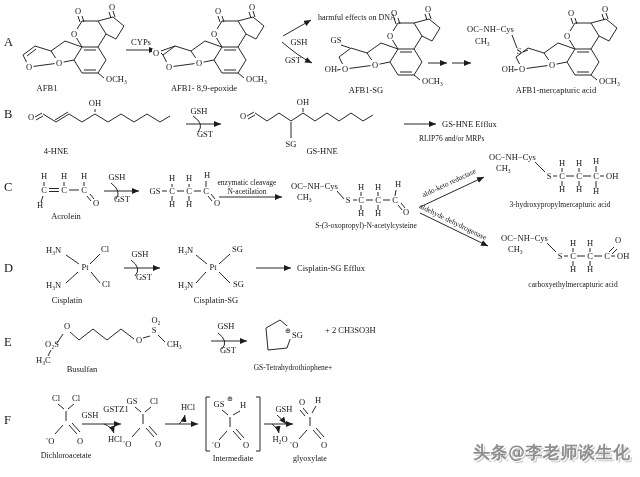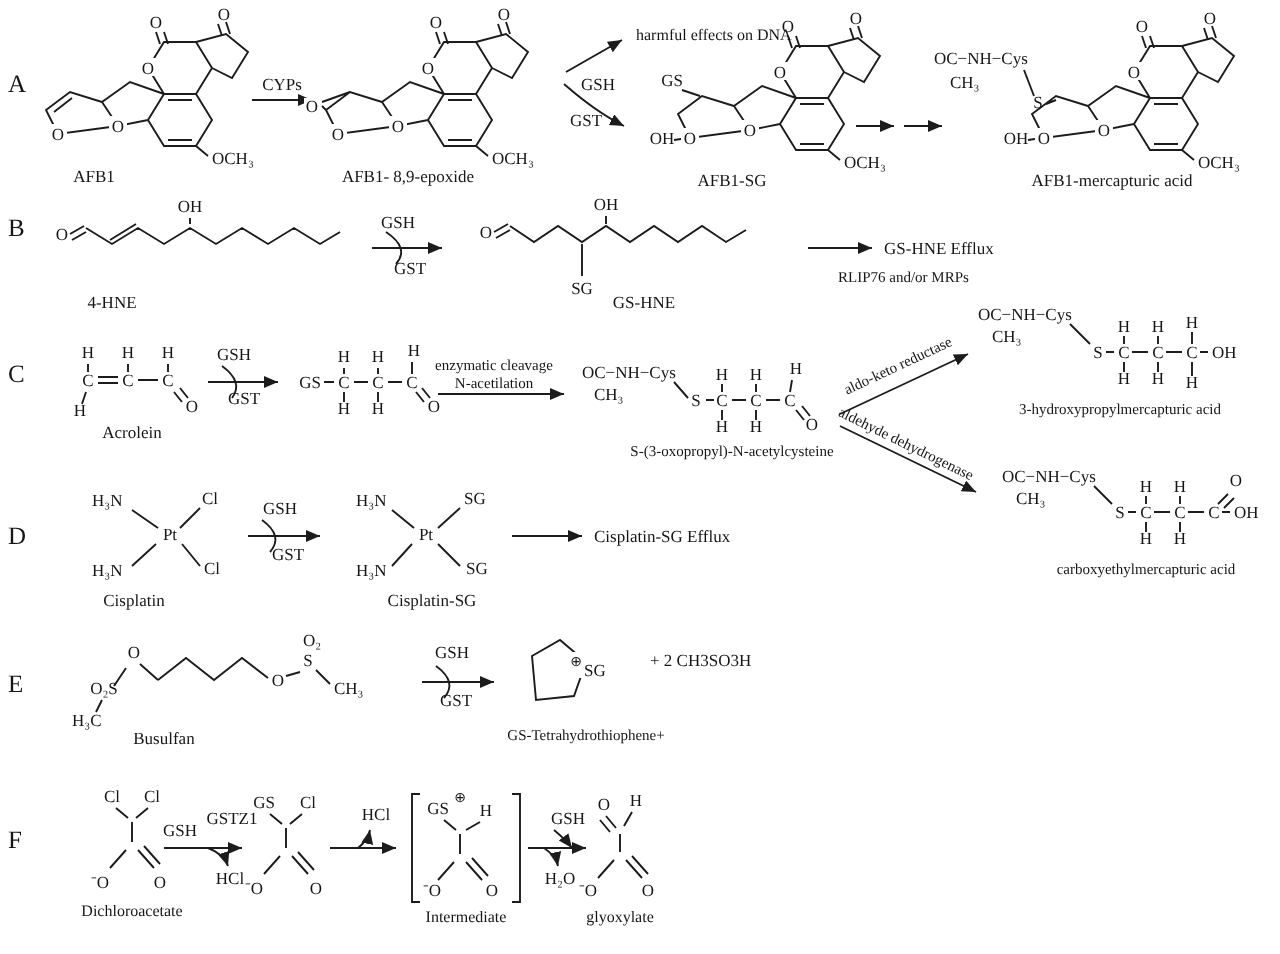--- a/index.html
+++ b/index.html
@@ -348,13 +348,14 @@
     <path class="b" d="M303,408L308,414 M300,410L305,416 M316,406L312,413 M310,417L310,426 M307,430L299,439 M313,430L321,439 M316,428L324,437"></path>
     <text x="302" y="405">O</text>
     <text x="318" y="403">H</text>
     <text x="294" y="448">⁻O</text>
     <text x="324" y="448">O</text>
   </g>
   <text class="s8" x="310" y="461">glyoxylate</text>
 </g>
 </svg>
 
+<div class="watermark">头条@李老师谈生化</div>
 </div>
 
 </body></html>

